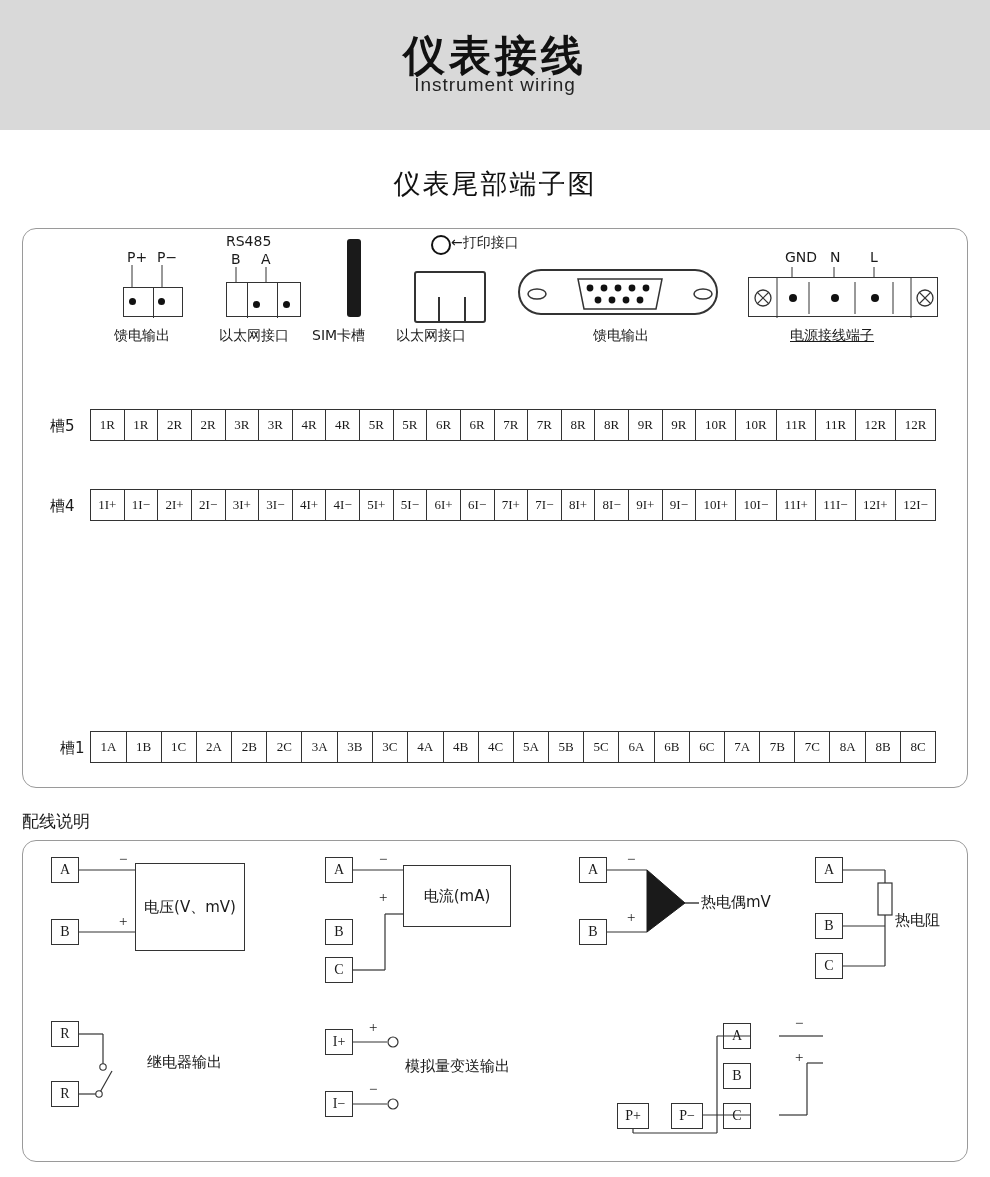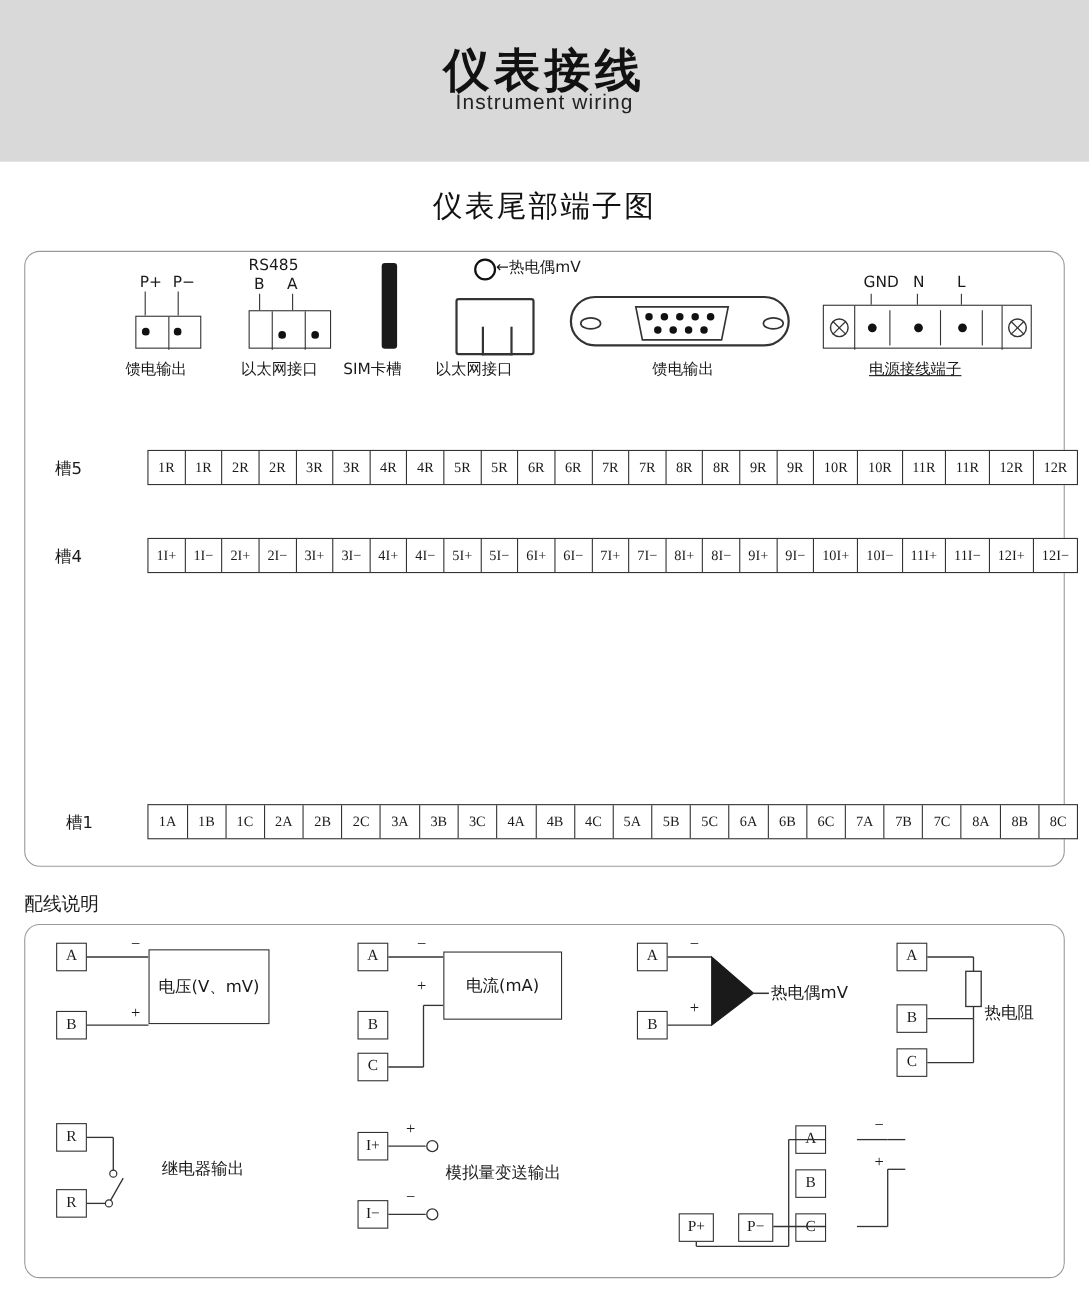--- a/index.html
+++ b/index.html
@@ -3,34 +3,34 @@
 <meta charset="utf-8">
 <style>
   html,body{margin:0;padding:0;}
   body{
     width:990px;height:1177px;background:#ffffff;
     font-family:"Liberation Sans","DejaVu Sans",sans-serif;
     color:#1a1a1a;position:relative;overflow:hidden;
   }
   
   .banner{
-    height:147px;background:#d9d9d9;display:flex;flex-direction:column;
+    height:130px;background:#d9d9d9;display:flex;flex-direction:column;
     align-items:center;justify-content:center;
   }
   .banner-cn{
     font-family:"DejaVu Sans",sans-serif;
     font-size:42px;font-weight:bold;letter-spacing:4px;line-height:1.05;
     color:#111;
   }
   .banner-en{
     font-size:19px;letter-spacing:1px;color:#222;margin-top:-4px;
   }
   
   .sec-title{
-    text-align:center;font-size:27px;margin-top:22px;letter-spacing:2px;
+    text-align:center;font-size:27px;margin-top:36px;letter-spacing:2px;
     font-family:"DejaVu Sans",sans-serif;color:#111;
   }
   
   .panel{
     position:absolute;left:22px;top:228px;width:944px;height:558px;
     border:1px solid #9a9a9a;border-radius:14px;background:#fff;
   }
   
   .conn-row{position:absolute;left:0;top:0;width:100%;height:150px;}
   .lbl{position:absolute;font-size:14px;font-family:"DejaVu Sans",sans-serif;white-space:nowrap;}
@@ -47,21 +47,21 @@
   
   #rj45{left:405px;top:294px;width:72px;height:52px;border:2px solid #333;border-radius:3px;}
   #rj45 .notch{position:absolute;left:22px;top:24px;width:28px;height:26px;border:2px solid #333;border-top:none;box-sizing:border-box;}
   
   #db9{left:513px;top:290px;width:210px;height:46px;border:2px solid #333;border-radius:23px;}
   
   #power{left:747px;top:296px;width:190px;height:40px;}
   
   .rowlabel{position:absolute;font-size:15px;font-family:"DejaVu Sans",sans-serif;text-align:center;}
   
-  .strip{position:absolute;display:flex;border:1px solid #333;box-sizing:border-box;background:#fff;margin-left:44px;}
+  .strip{position:absolute;display:flex;border:1px solid #333;box-sizing:border-box;background:#fff;}
   .strip .cell{
     flex:1 1 auto;border-right:1px solid #333;display:flex;align-items:center;justify-content:center;
     font-size:13px;font-family:"Liberation Serif",serif;box-sizing:border-box;
   }
   .strip .cell:last-child{border-right:none;}
   
   .notes-title{position:absolute;left:22px;top:810px;font-size:17px;font-family:"DejaVu Sans",sans-serif;}
   
   .panel2{
     position:absolute;left:22px;top:840px;width:944px;height:320px;
@@ -116,21 +116,21 @@
       <div class="vline" style="left:50px;top:0;height:35px;"></div>
     </div>
     <div class="lbl" style="left:196px;top:98px;">以太网接口</div>
 
     <div id="sim" style="left:324px;top:10px;height:78px;"></div>
     <div class="lbl" style="left:289px;top:98px;">SIM卡槽</div>
 
     <svg style="left:405px;top:4px;width:30px;height:22px;">
       <circle cx="13" cy="12" r="9" fill="none" stroke="#111" stroke-width="2"></circle>
     </svg>
-    <div class="lbl" style="left:428px;top:5px;">←热电偶mV</div>
+    <div class="lbl" style="left:428px;top:5px;">←打印接口</div>
 
     <div id="rj45" class="tblock" style="left:391px;top:42px;width:72px;height:52px;border-width:2px;border-radius:3px;">
       <div class="notch"></div>
     </div>
     <div class="lbl" style="left:373px;top:98px;">以太网接口</div>
 
     <div id="db9" class="tblock" style="left:495px;top:40px;width:200px;height:46px;border-width:2px;border-radius:23px;">
       <svg style="left:0;top:0;width:200px;height:46px;">
         <ellipse cx="17" cy="23" rx="9" ry="5" fill="none" stroke="#333" stroke-width="1.5"></ellipse>
         <ellipse cx="183" cy="23" rx="9" ry="5" fill="none" stroke="#333" stroke-width="1.5"></ellipse>
@@ -267,21 +267,21 @@
 <div class="panel2">
 
   <div class="box tbox" style="left:28px;top:16px;">A</div>
   <div class="box tbox" style="left:28px;top:78px;">B</div>
   <div class="sign" style="left:96px;top:10px;">−</div>
   <div class="sign" style="left:96px;top:72px;">+</div>
   <svg style="left:56px;top:16px;width:70px;height:100px;">
     <line x1="0" y1="13" x2="56" y2="13" stroke="#333" stroke-width="1.2"></line>
     <line x1="0" y1="75" x2="56" y2="75" stroke="#333" stroke-width="1.2"></line>
   </svg>
-  <div class="box bigbox" style="left:112px;top:22px;width:110px;height:68px;">电压(V、mV)</div>
+  <div class="box bigbox" style="left:112px;top:22px;width:110px;height:88px;">电压(V、mV)</div>
 
   <div class="box tbox" style="left:302px;top:16px;">A</div>
   <div class="box tbox" style="left:302px;top:78px;">B</div>
   <div class="box tbox" style="left:302px;top:116px;">C</div>
   <div class="sign" style="left:356px;top:10px;">−</div>
   <div class="sign" style="left:356px;top:48px;">+</div>
   <svg style="left:330px;top:16px;width:120px;height:130px;">
     <line x1="0" y1="13" x2="50" y2="13" stroke="#333" stroke-width="1.2"></line>
     <line x1="0" y1="113" x2="32" y2="113" stroke="#333" stroke-width="1.2"></line>
     <line x1="32" y1="113" x2="32" y2="57" stroke="#333" stroke-width="1.2"></line>

